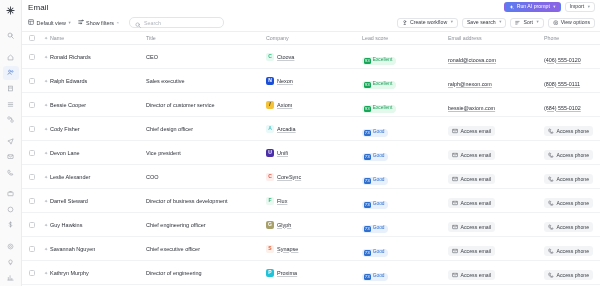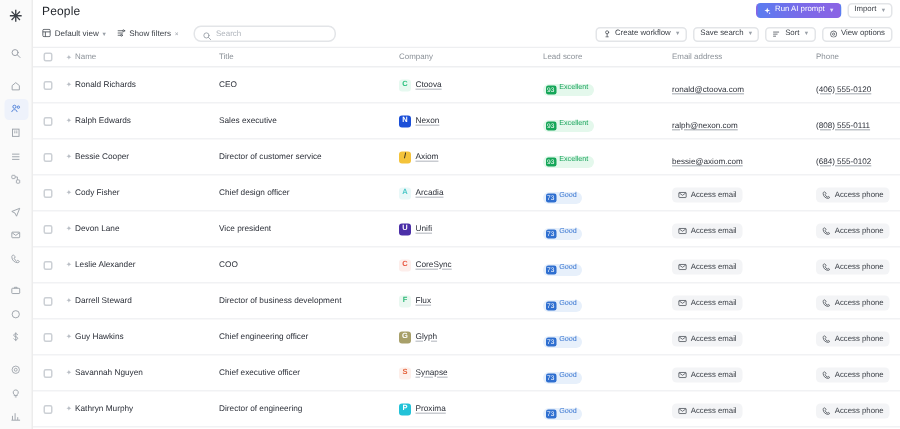--- a/index.html
+++ b/index.html
@@ -267,21 +267,21 @@
             <path d="M3 13V8M7 13V4M11 13V10"></path>
             <path d="M2 14h12"></path>
           </svg>
         </span>
       </div>
     </div>
 
   <div class="main">
 
     <div class="topbar">
-      <span class="page-title">People</span>
+      <span class="page-title">Email</span>
       <div class="topbar-right">
         <span class="btn btn-ai">
           <span>
             <svg width="5" height="5" viewBox="0 0 16 16" fill="#fff">
                 <path d="M8 0l1.6 4.6L14 6.2 9.6 7.8 8 12.4 6.4 7.8 2 6.2l4.4-1.6z"></path>
                 <circle cx="13" cy="12" r="1.4"></circle>
               </svg>
           </span>
           <span>Run AI prompt</span>
           <span class="caret">▾</span>

